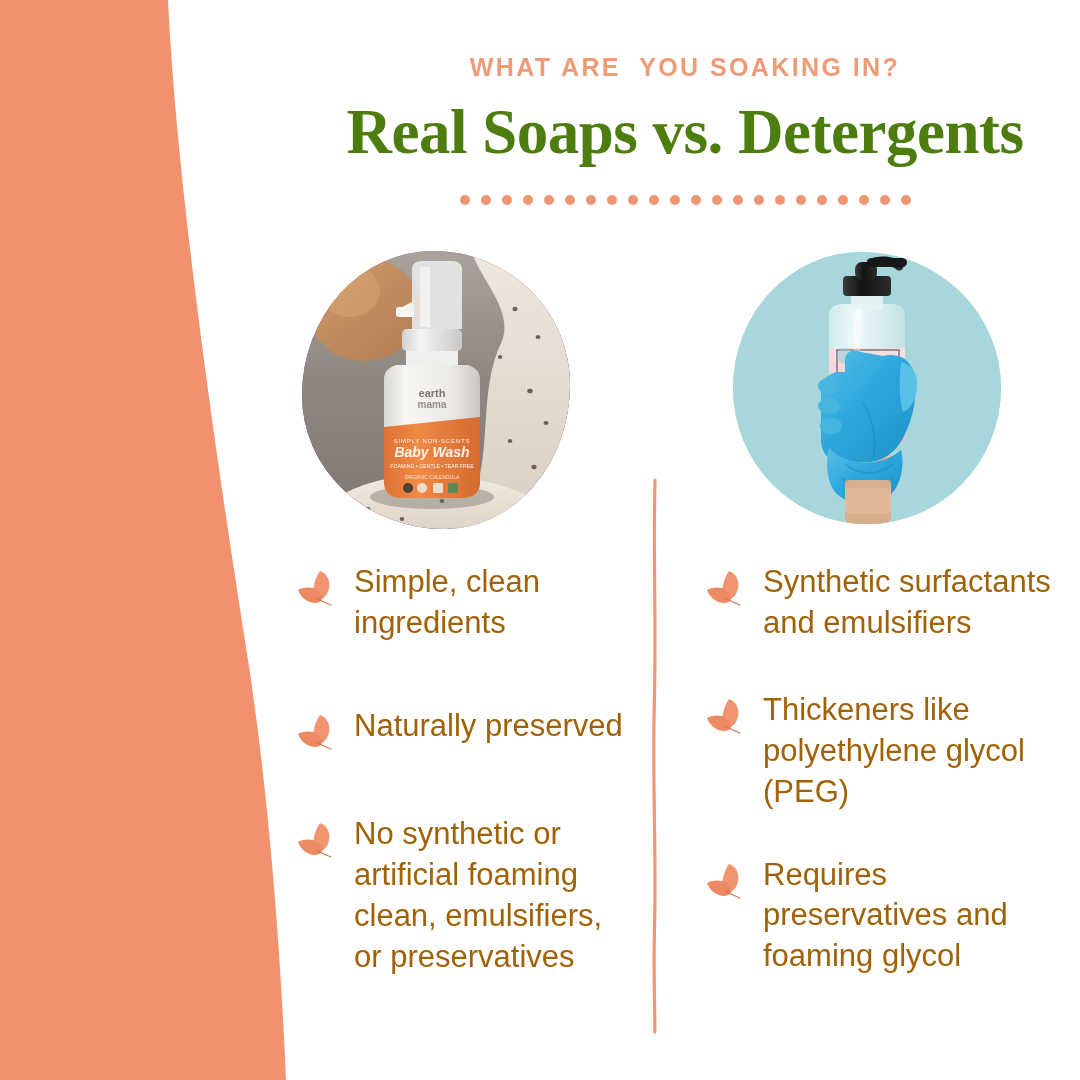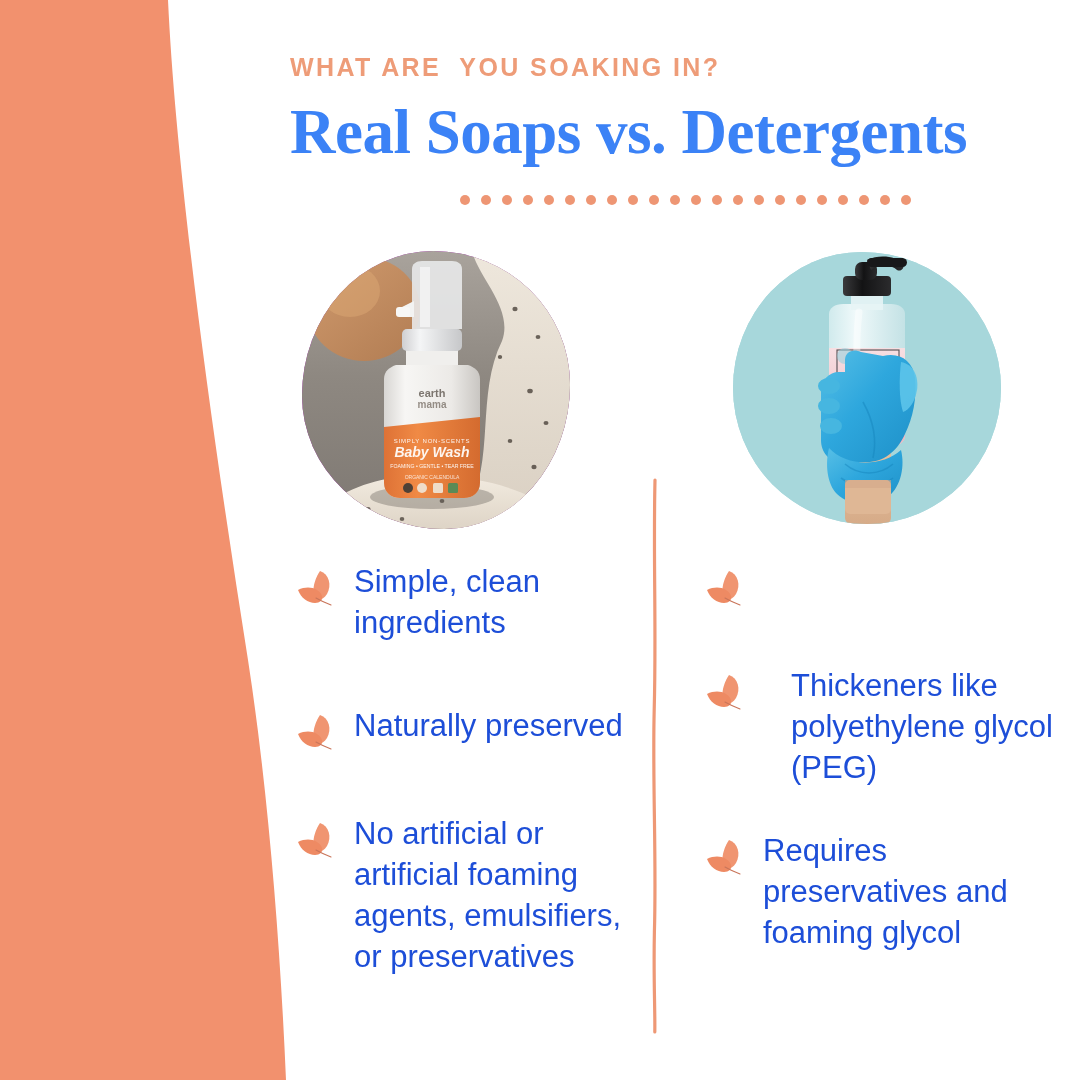--- a/index.html
+++ b/index.html
@@ -31,37 +31,38 @@
     height: 1080px;
     z-index: 1;
   }
 
   
   .header {
     position: absolute;
     left: 290px;
     top: 52px;
     width: 790px;
+    text-align: center;
     z-index: 5;
   }
   .kicker {
     font-family: "Liberation Sans", sans-serif;
     font-size: 25px;
     font-weight: 600;
     letter-spacing: 2.4px;
     color: #EE9C78;
     white-space: pre;
     line-height: 1.2;
   }
   .headline {
     margin-top: 14px;
     font-family: "Liberation Serif", serif;
     font-size: 63px;
     font-weight: 700;
-    color: #3b82f6;
+    color: #4d7c0f;
     letter-spacing: -0.5px;
     line-height: 1.15;
   }
   .dot-row {
     margin-top: 26px;
     display: flex;
     justify-content: center;
     align-items: center;
     gap: 11px;
     height: 12px;
@@ -123,21 +124,21 @@
     flex: 0 0 auto;
     width: 42px;
     height: 40px;
     margin-right: 16px;
     margin-top: 6px;
   }
   .bullet-text {
     font-family: "Liberation Sans", sans-serif;
     font-size: 31px;
     line-height: 1.32;
-    color: #1d4ed8;
+    color: #a16207;
     font-weight: 400;
   }
 
   
   .divider {
     position: absolute;
     left: 648px;
     top: 478px;
     width: 14px;
     height: 556px;
@@ -388,36 +389,37 @@
       </svg>
       <div class="bullet-text">Naturally preserved</div>
     </div>
 
     <div class="bullet" style="margin-top:62px;">
       <svg class="leaf-icon" viewBox="0 0 42 40">
         <path d="M24,3 C33,6 36,17 31,26 C28,31 23,33 20,31 C16,28 16,15 24,3 Z" fill="#F09571"></path>
         <path d="M2,22 C12,17 23,20 26,28 C27,32 24,35 19,35 C12,35 5,30 2,22 Z" fill="#EE8A63"></path>
         <path d="M20,30 C25,33 30,35 35,37" stroke="#C9755A" stroke-width="1.1" fill="none" stroke-linecap="round"></path>
       </svg>
-      <div class="bullet-text">No artificial or artificial foaming agents, emulsifiers, or preservatives</div>
+      <div class="bullet-text">No synthetic or artificial foaming clean, emulsifiers, or preservatives</div>
     </div>
 
   </div>
 
   <div class="col col-right">
 
     <div class="bullet">
       <svg class="leaf-icon" viewBox="0 0 42 40">
         <path d="M24,3 C33,6 36,17 31,26 C28,31 23,33 20,31 C16,28 16,15 24,3 Z" fill="#F09571"></path>
         <path d="M2,22 C12,17 23,20 26,28 C27,32 24,35 19,35 C12,35 5,30 2,22 Z" fill="#EE8A63"></path>
         <path d="M20,30 C25,33 30,35 35,37" stroke="#C9755A" stroke-width="1.1" fill="none" stroke-linecap="round"></path>
       </svg>
-    </div>
-
-    <div class="bullet" style="margin-top:58px;gap:28px;">
+      <div class="bullet-text">Synthetic surfactants and emulsifiers</div>
+    </div>
+
+    <div class="bullet" style="margin-top:46px;">
       <svg class="leaf-icon" viewBox="0 0 42 40">
         <path d="M24,3 C33,6 36,17 31,26 C28,31 23,33 20,31 C16,28 16,15 24,3 Z" fill="#F09571"></path>
         <path d="M2,22 C12,17 23,20 26,28 C27,32 24,35 19,35 C12,35 5,30 2,22 Z" fill="#EE8A63"></path>
         <path d="M20,30 C25,33 30,35 35,37" stroke="#C9755A" stroke-width="1.1" fill="none" stroke-linecap="round"></path>
       </svg>
       <div class="bullet-text">Thickeners like polyethylene glycol (PEG)</div>
     </div>
 
     <div class="bullet" style="margin-top:42px;">
       <svg class="leaf-icon" viewBox="0 0 42 40">

